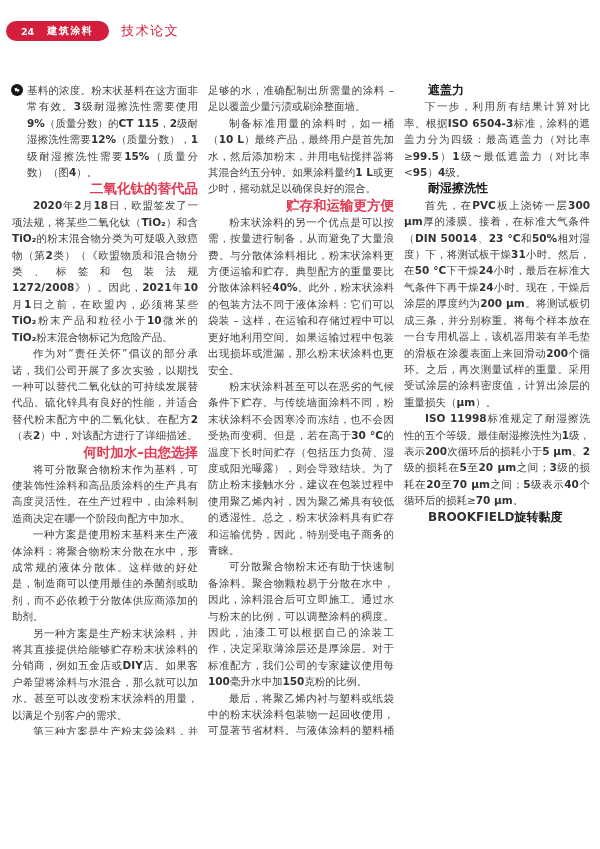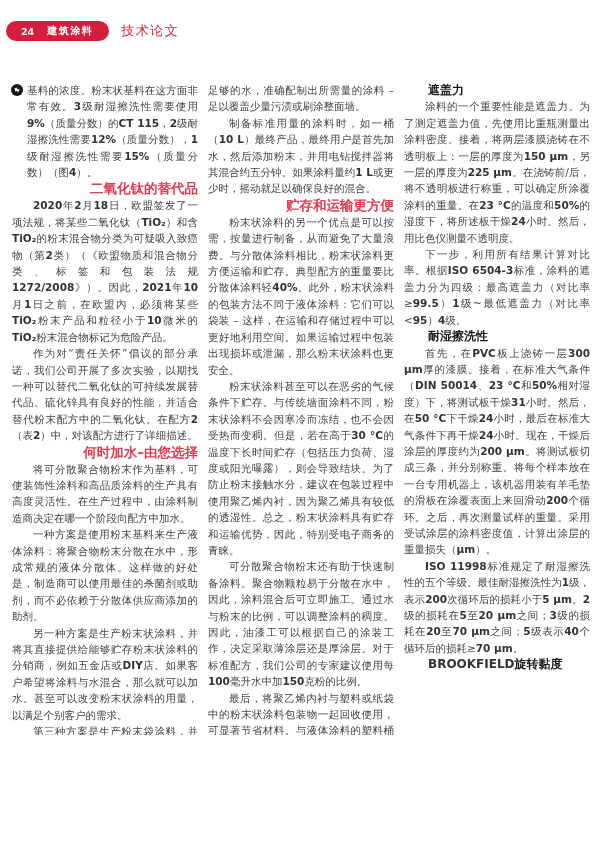--- a/index.html
+++ b/index.html
@@ -82,21 +82,20 @@
         <p class="para">制备标准用量的涂料时，如一桶（<b>10 L</b>）最终产品，最终用户是首先加水，然后添加粉末，并用电钻搅拌器将其混合约五分钟。如果涂料量约<b>1 L</b>或更少时，摇动就足以确保良好的混合。</p>
         <h3 class="heading-red">贮存和运输更方便</h3>
         <p class="para">粉末状涂料的另一个优点是可以按需，按量进行制备，从而避免了大量浪费。与分散体涂料相比，粉末状涂料更方便运输和贮存。典型配方的重量要比分散体涂料轻<b>40%</b>。此外，粉末状涂料的包装方法不同于液体涂料：它们可以袋装 – 这样，在运输和存储过程中可以更好地利用空间。如果运输过程中包装出现损坏或泄漏，那么粉末状涂料也更安全。</p>
         <p class="para">粉末状涂料甚至可以在恶劣的气候条件下贮存。与传统墙面涂料不同，粉末状涂料不会因寒冷而冻结，也不会因受热而变稠。但是，若在高于<b>30 °C</b>的温度下长时间贮存（包括压力负荷、湿度或阳光曝露），则会导致结块。为了防止粉末接触水分，建议在包装过程中使用聚乙烯内衬，因为聚乙烯具有较低的透湿性。总之，粉末状涂料具有贮存和运输优势，因此，特别受电子商务的青睐。</p>
         <p class="para">可分散聚合物粉末还有助于快速制备涂料。聚合物颗粒易于分散在水中，因此，涂料混合后可立即施工。通过水与粉末的比例，可以调整涂料的稠度。因此，油漆工可以根据自己的涂装工作，决定采取薄涂层还是厚涂层。对于标准配方，我们公司的专家建议使用每<b>100</b>毫升水中加<b>150</b>克粉的比例。</p>
         <p class="para">最后，将聚乙烯内衬与塑料或纸袋中的粉末状涂料包装物一起回收使用，可显著节省材料。与液体涂料的塑料桶相比，现在可以节省高达<b>98%</b>的塑料包装材料。</p>
         <h3 class="heading-red">实验：</h3>
       </div>
     <div class="col">
         <h4 class="heading-black">遮盖力</h4>
-        <p class="para">涂料的一个重要性能是遮盖力。为了测定遮盖力值，先使用比重瓶测量出涂料密度。接着，将两层漆膜浇铸在不透明板上：一层的厚度为<b>150 μm</b>，另一层的厚度为<b>225 μm</b>。在浇铸前/后，将不透明板进行称重，可以确定所涂覆涂料的重量。在<b>23 °C</b>的温度和<b>50%</b>的湿度下，将所述板干燥<b>24</b>小时。然后，用比色仪测量不透明度。</p>
         <p class="para">下一步，利用所有结果计算对比率。根据<b>ISO 6504-3</b>标准，涂料的遮盖力分为四级：最高遮盖力（对比率≥<b>99.5</b>）<b>1</b>级~最低遮盖力（对比率&lt;<b>95</b>）<b>4</b>级。</p>
         <h4 class="heading-black">耐湿擦洗性</h4>
         <p class="para">首先，在<b>PVC</b>板上浇铸一层<b>300 μm</b>厚的漆膜。接着，在标准大气条件（<b>DIN 50014</b>、<b>23 °C</b>和<b>50%</b>相对湿度）下，将测试板干燥<b>31</b>小时。然后，在<b>50 °C</b>下干燥<b>24</b>小时，最后在标准大气条件下再干燥<b>24</b>小时。现在，干燥后涂层的厚度约为<b>200 μm</b>。将测试板切成三条，并分别称重。将每个样本放在一台专用机器上，该机器用装有羊毛垫的滑板在涂覆表面上来回滑动<b>200</b>个循环。之后，再次测量试样的重量。采用受试涂层的涂料密度值，计算出涂层的重量损失（<b>μm</b>）。</p>
         <p class="para"><b>ISO 11998</b>标准规定了耐湿擦洗性的五个等级。最佳耐湿擦洗性为<b>1</b>级，表示<b>200</b>次循环后的损耗小于<b>5 μm</b>。<b>2</b>级的损耗在<b>5</b>至<b>20 μm</b>之间；<b>3</b>级的损耗在<b>20</b>至<b>70 μm</b>之间；<b>5</b>级表示<b>40</b>个循环后的损耗≥<b>70 μm</b>。</p>
         <h4 class="heading-black"><b>BROOKFIELD</b>旋转黏度</h4>
       </div>
   </div>
 
   <div class="footer">EUROPEAN COATINGS JOURNAL 03 – 2021</div>
 

